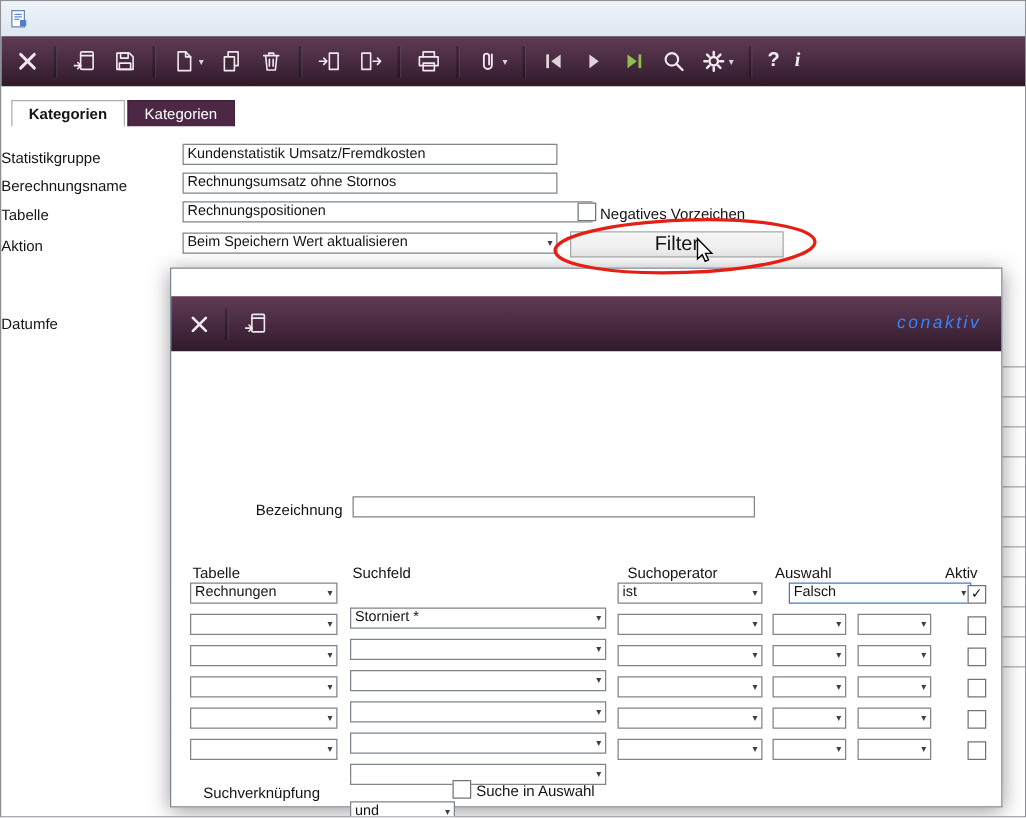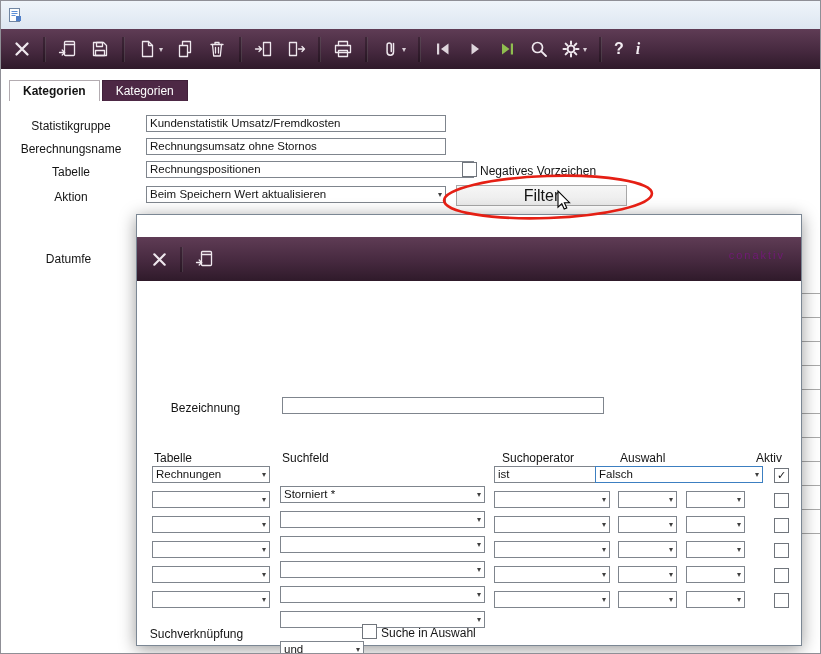--- a/index.html
+++ b/index.html
@@ -22,21 +22,21 @@
   .tsep{width:2px;height:25px;background:rgba(0,0,0,.28);border-right:1px solid rgba(255,255,255,.14);}
   .caret{font-size:8px;color:#d9cfd7;margin-left:2px;}
   .thelp{font-size:16px;font-weight:bold;color:#f3edf2;}
   .tinfo{font-size:16px;font-weight:bold;font-style:italic;font-family:"Liberation Serif",serif;color:#f3edf2;}
   
   .tabstrip{position:absolute;left:8px;top:79px;display:flex;}
   .tab{font-size:12px;line-height:20px;padding:0 13px;cursor:default;}
   .tab.active{background:#fff;border:1px solid #b3acb1;border-bottom:none;font-weight:bold;}
   .tab.plum{background:#4d2845;color:#fff;margin-left:2px;border:1px solid #40203a;border-bottom:none;}
   
-  .lbl{position:absolute;left:0;text-align:center;font-size:12px;}
+  .lbl{position:absolute;left:0;text-align:left;font-size:12px;}
   .lbl-l{position:absolute;font-size:12px;}
   .input{position:absolute;height:17px;box-sizing:border-box;background:#fff;border:1px solid #7f858d;
          font-size:11.5px;line-height:15px;padding:0 3px;white-space:nowrap;overflow:hidden;}
   .combo{position:absolute;height:17px;box-sizing:border-box;background:#fff;border:1px solid #7f858d;
          font-size:11.5px;line-height:15px;padding:0 14px 0 3px;white-space:nowrap;overflow:hidden;}
   .combo .arr{position:absolute;right:3px;top:50%;transform:translateY(-55%);font-size:8px;color:#3f3f3f;}
   .combo.focused{border-color:#3c7fc1;}
   .cb{position:absolute;width:13px;height:13px;box-sizing:content-box;background:#fff;border:1px solid #70757c;}
   .cb .cbg{display:block;text-align:center;font-size:11px;line-height:12px;font-weight:bold;color:#141414;}
   .btn{position:absolute;left:455px;top:184px;width:171px;height:21px;box-sizing:border-box;
@@ -48,27 +48,27 @@
           border:1px solid #7b8794;box-shadow:0 3px 16px rgba(0,0,0,.40);z-index:20;}
   .dtitle{position:absolute;left:0;top:0;width:100%;height:22px;
           background:linear-gradient(#ccdaeb,#b6c9de);border-bottom:1px solid #9fb0c4;
           display:flex;align-items:center;justify-content:center;font-size:12px;}
   .dclose{position:absolute;right:3px;top:2px;width:26px;height:17px;
           background:linear-gradient(#e0625a,#b83730);border:1px solid #7e221e;
           display:flex;align-items:center;justify-content:center;}
   .dtoolbar{position:absolute;left:0;top:22px;width:100%;height:44px;
             background:linear-gradient(#5f3c55 0%,#46293f 55%,#2f1a2a 100%);
             display:flex;align-items:center;gap:12px;padding-left:14px;box-sizing:border-box;}
-  .logo{position:absolute;right:16px;top:34px;font-size:11px;letter-spacing:2px;color:#701a75;}
+  .logo{position:absolute;right:16px;top:34px;font-size:14px;letter-spacing:2px;color:#3b82f6;font-style:italic;}
   .dbody{position:absolute;left:0;top:66px;width:100%;bottom:0;}
-  .dlbl{position:absolute;left:0;text-align:center;font-size:12px;}
+  .dlbl{position:absolute;left:0;text-align:right;font-size:12px;}
   .dhead{position:absolute;font-size:12px;}
   
   .fc1{left:15px;width:118px;}  .fc2{left:143px;width:205px;margin-top:20px;} .fc3{left:357px;width:116px;}
-  .fcv{left:458px;width:168px;} .fs1{left:481px;width:59px;}  .fs2{left:549px;width:59px;}
+  .fcv{left:494px;width:146px;} .fs1{left:481px;width:59px;}  .fs2{left:549px;width:59px;}
   .fck{left:637px;}
   .rt0{top:185px;} .rt1{top:210px;} .rt2{top:235px;} .rt3{top:260px;} .rt4{top:285px;} .rt5{top:310px;}
   .ct0{top:187px;} .ct1{top:212px;} .ct2{top:237px;} .ct3{top:262px;} .ct4{top:287px;} .ct5{top:312px;}
   .annot{position:absolute;left:0;top:0;z-index:30;pointer-events:none;}
   .cv{display:inline;}
 </style>
 </head>
 <body>
 
 <div class="page">

